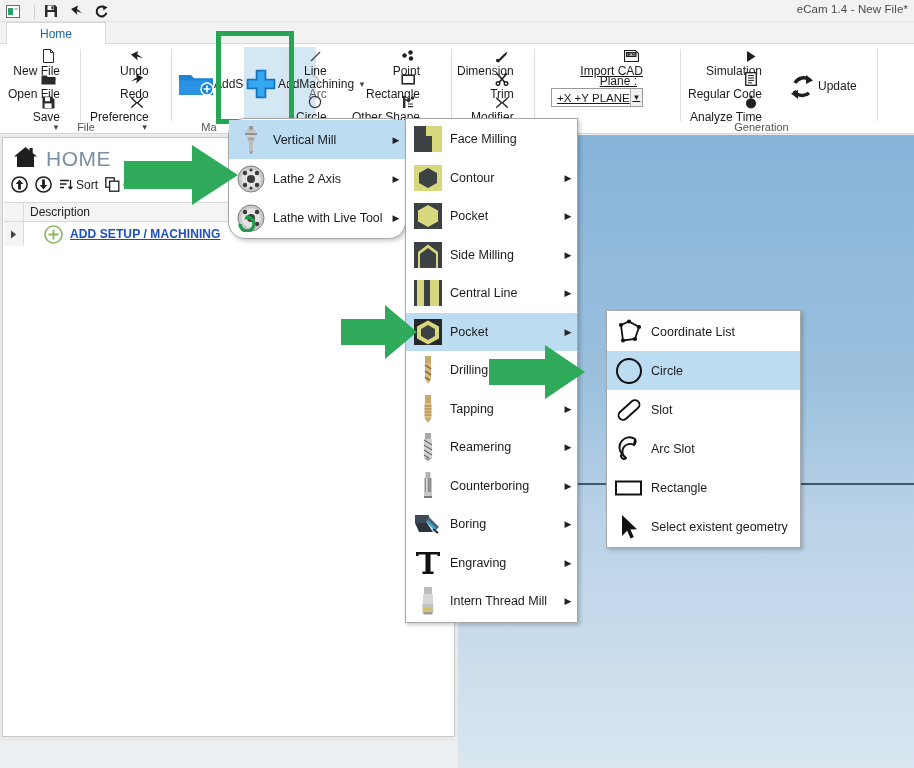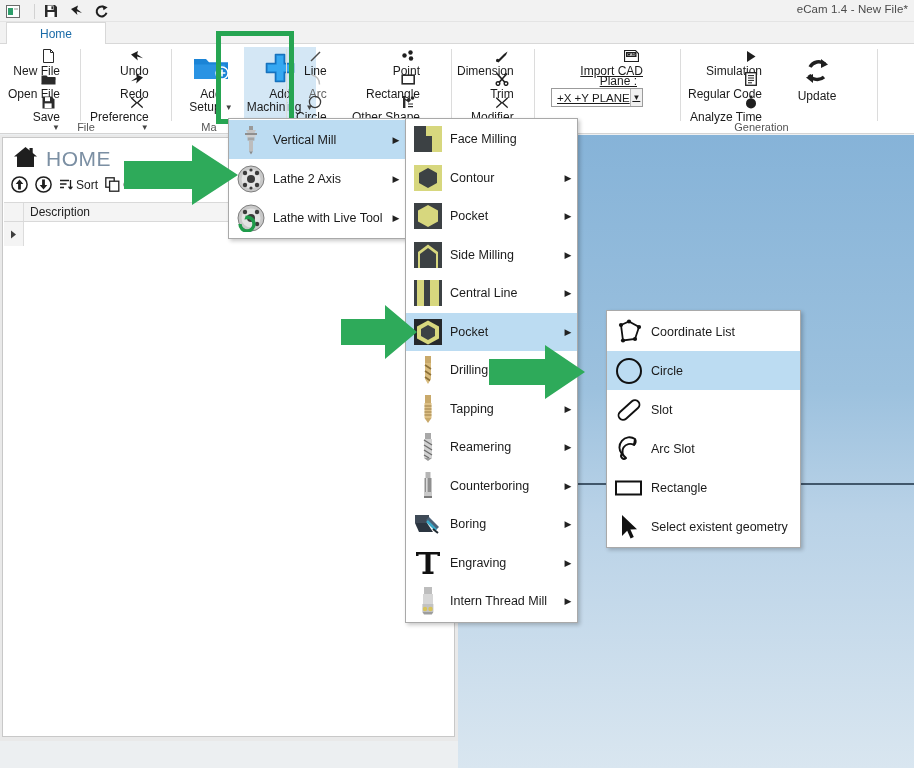--- a/index.html
+++ b/index.html
@@ -81,21 +81,21 @@
   .sitem .ico {
     width: 17px; height: 16px; margin-right: 3px;
     display: inline-flex; align-items: center; justify-content: center;
     flex: 0 0 auto;
   }
   .caret {
     margin-left: 4px; font-size: 8px; color: #444; line-height: 1;
   }
   .bigbtn {
     position: absolute; top: 3px; width: 66px; height: 72px;
-    display: flex; flex-direction: column; align-items: center;
+    display: flex; flex-direction: row; align-items: center;
     justify-content: flex-start; padding-top: 3px;
     font-size: 12px; color: #1b1b1b; text-align: center; line-height: 13px;
   }
   .bigbtn .bico { height: 38px; display: flex; align-items: center; }
 
   .highlight-box {
     position: absolute;
     border: 5px solid #26a552;
     pointer-events: none;
   }
@@ -181,21 +181,21 @@
   .menu .mi .mi-ico {
     width: 44px; flex: 0 0 auto;
     display: flex; align-items: center; justify-content: center;
   }
   .menu .mi .mi-lbl { flex: 1 1 auto; }
   .menu .mi .mi-arrow {
     width: 18px; flex: 0 0 auto; font-size: 9px; color: #222;
     text-align: center;
   }
 
-  #menu-machine { left: 228px; top: 118px; width: 178px; }
+  #menu-machine { left: 228px; top: 118px; width: 178px; border-radius: 17px; }
   #menu-machine .mi { height: 39px; }
   #menu-vertmill { left: 405px; top: 118px; width: 173px; }
   #menu-vertmill .mi { height: 38.5px; }
   #menu-pocket  { left: 578px; top: 310px; width: 195px; margin-left: 28px; }
   #menu-pocket .mi { height: 39px; }
 
   
   .arrow { position: absolute; z-index: 60; pointer-events: none; }
 </style>
 </head>
@@ -552,20 +552,27 @@
         <div class="ch-gutter"></div>
         <div class="ch-text">Description</div>
       </div>
 
       <div class="tree-row">
         <div class="tr-gutter">
           <svg width="7" height="9" viewBox="0 0 7 9">
             <path d="M1 0.5 L6 4.5 L1 8.5 Z" fill="#3f3f3f"></path>
           </svg>
         </div>
+        <span class="tree-link">
+          <svg width="19" height="19" viewBox="0 0 19 19">
+            <circle cx="9.5" cy="9.5" r="8.5" fill="none" stroke="#8ab560" stroke-width="1.6"></circle>
+            <path d="M9.5 4.6v10M4.5 9.5h10" stroke="#8ab560" stroke-width="1.8"></path>
+          </svg>
+          <span class="lbl">ADD SETUP / MACHINING</span>
+        </span>
       </div>
     </div>
   </div>
 
   <div class="vp-gutterL"></div>
   <div class="viewport"></div>
   <div class="vp-horizon"></div>
 
   <div class="menu" id="menu-machine">
     <div class="mi sel">

